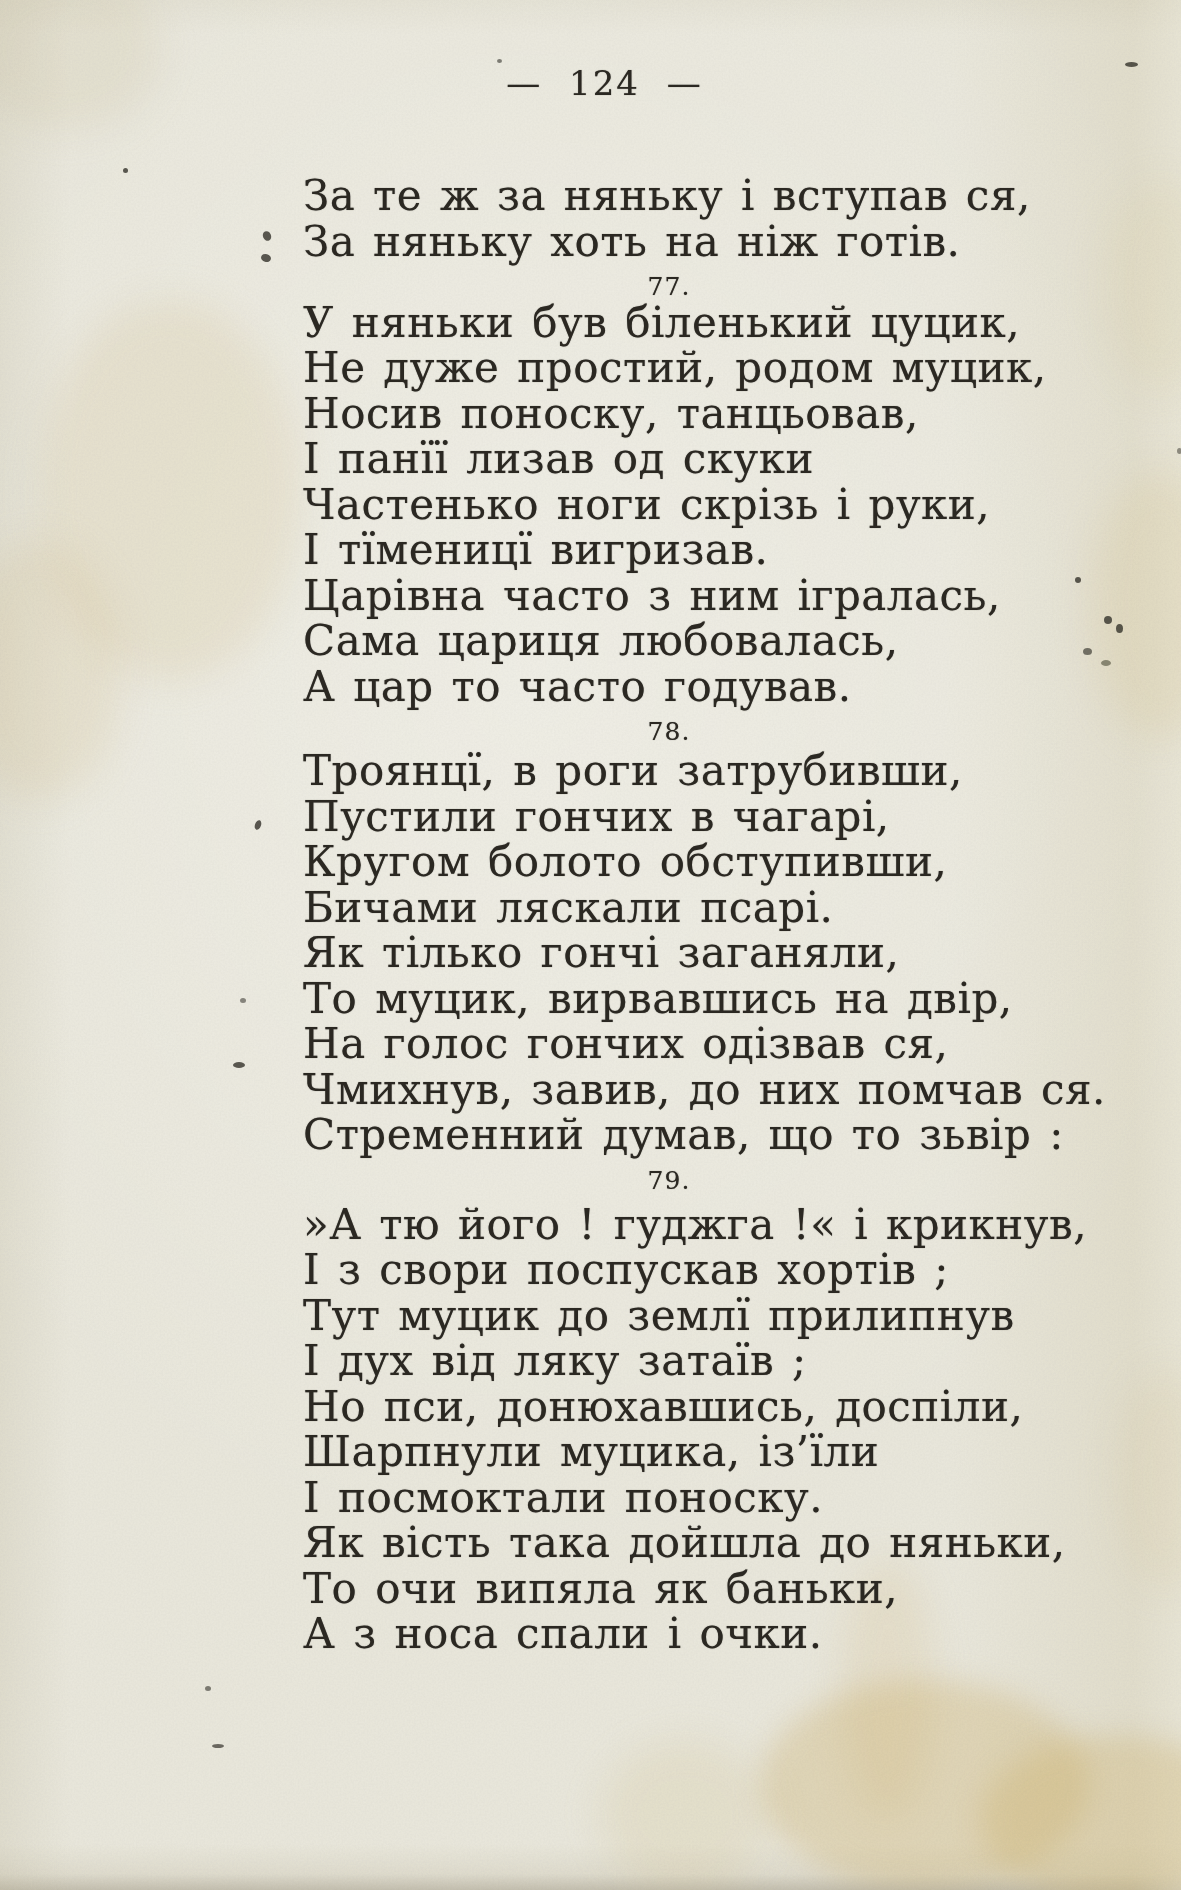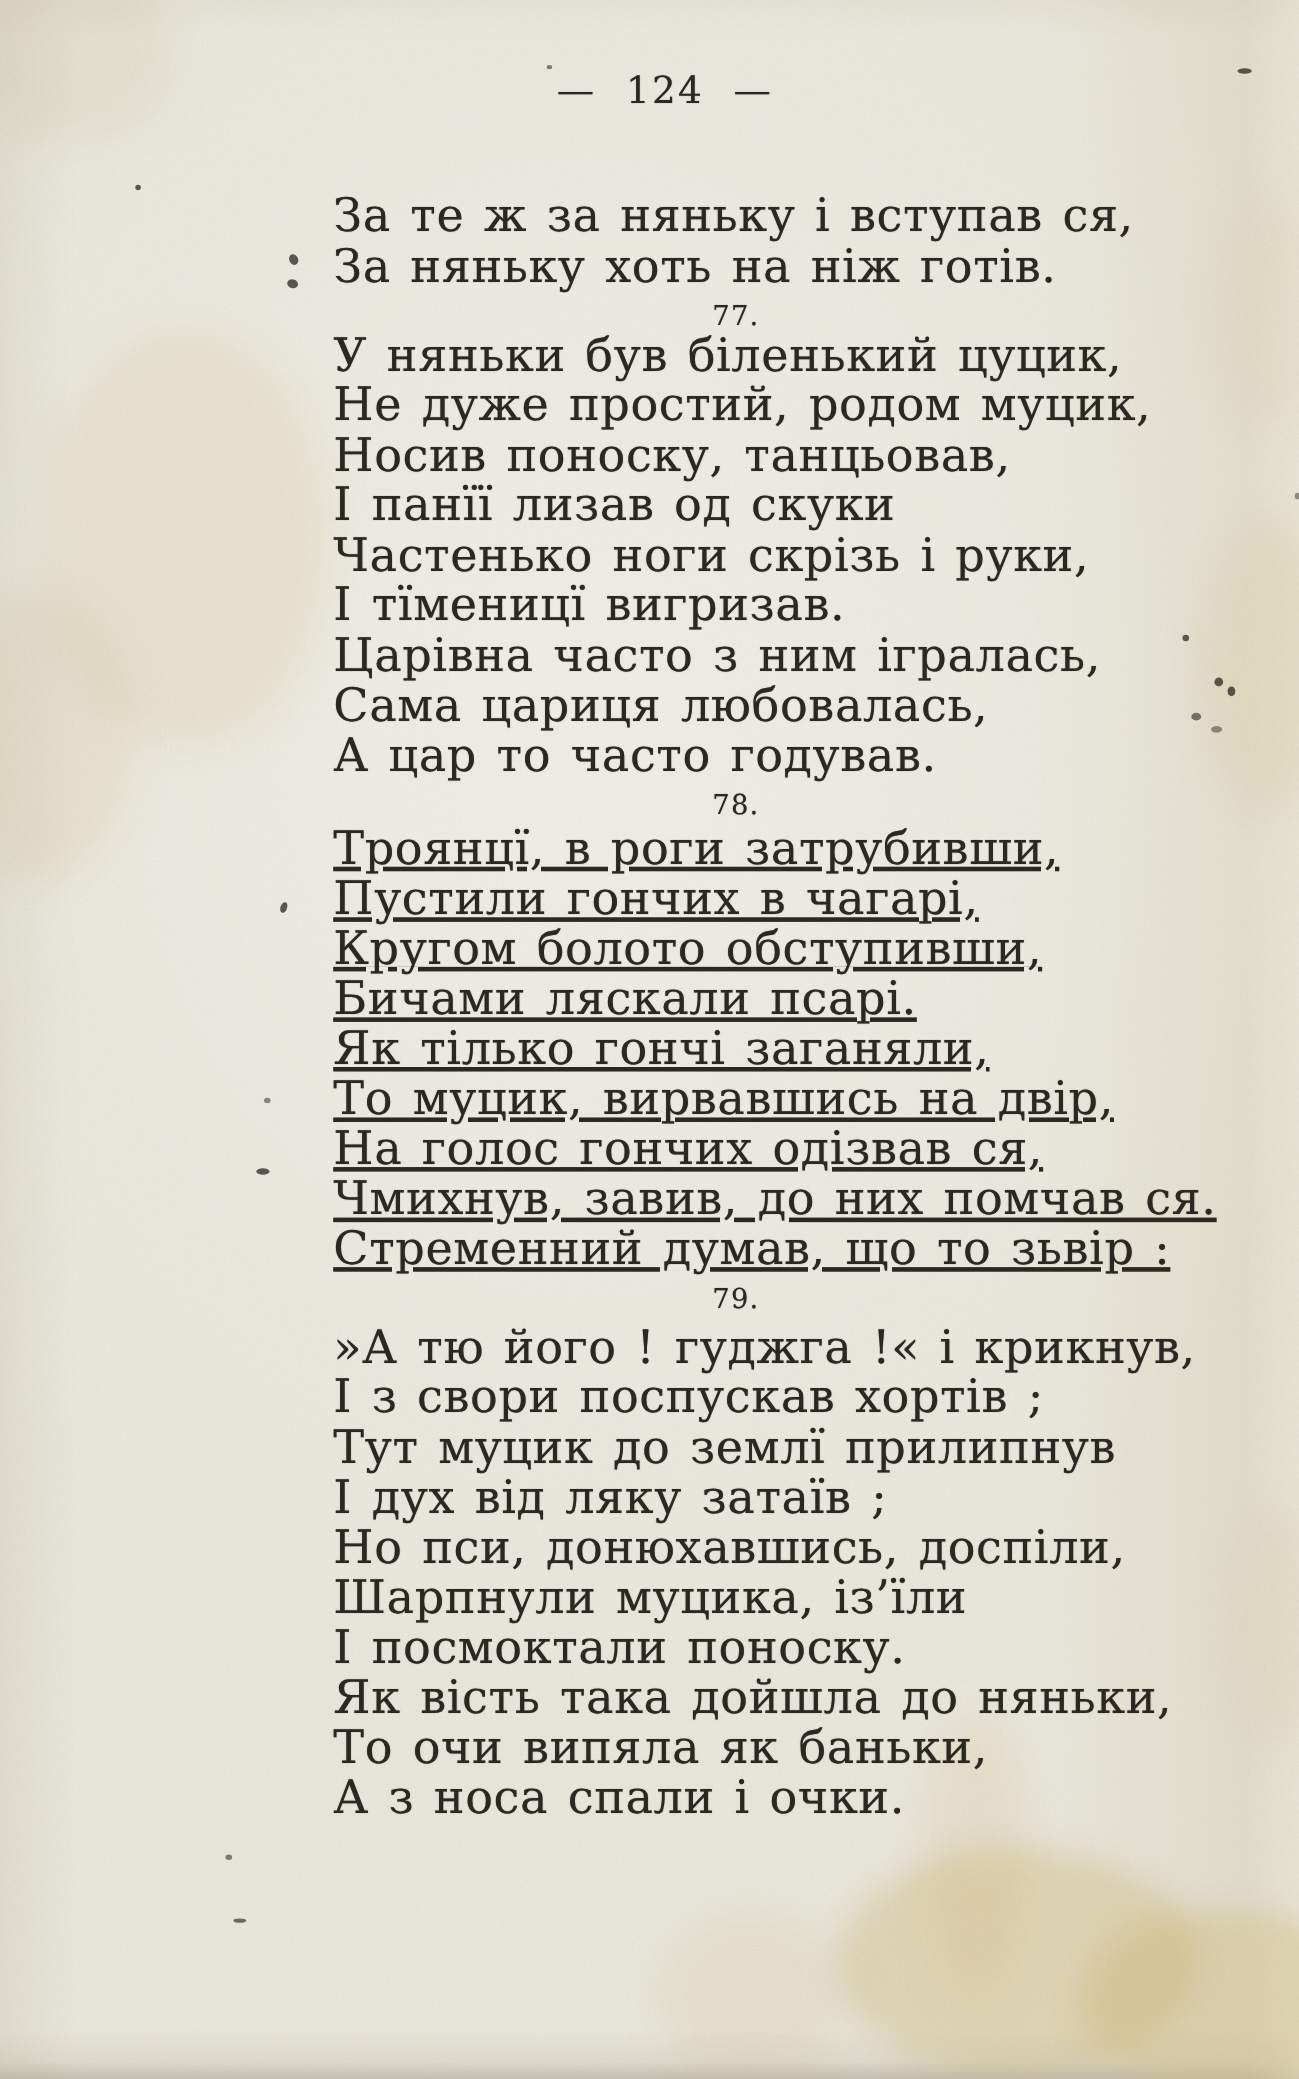--- a/index.html
+++ b/index.html
@@ -37,21 +37,21 @@
     letter-spacing:0.5px; word-spacing:4px;
     white-space:nowrap;
   }
   .stanza-num {
     font-size:25px; line-height:45.5px; height:45.5px;
     text-align:center; letter-spacing:1px;
   }
   .num-77 { margin-top:11px; }
   .stanza-77 { margin-top:-10px; }
   .num-78 { margin-top:2.8px;text-align:center; }
-  .stanza-78 { margin-top:-6.3px;text-decoration:underline; }
+  .stanza-78 { margin-top:-6.3px; }
   .num-79 { margin-top:0.8px; }
   .stanza-79 { margin-top:-1.3px; }
   .grain { position:absolute; inset:0; width:100%; height:100%; mix-blend-mode:multiply; opacity:.6; pointer-events:none; }
 </style>
 </head>
 <body>
 
 <div class="page">
 
   <div class="stain" style="left:40px; top:300px; width:260px; height:380px; background:rgba(209,191,138,0.20);"></div>

